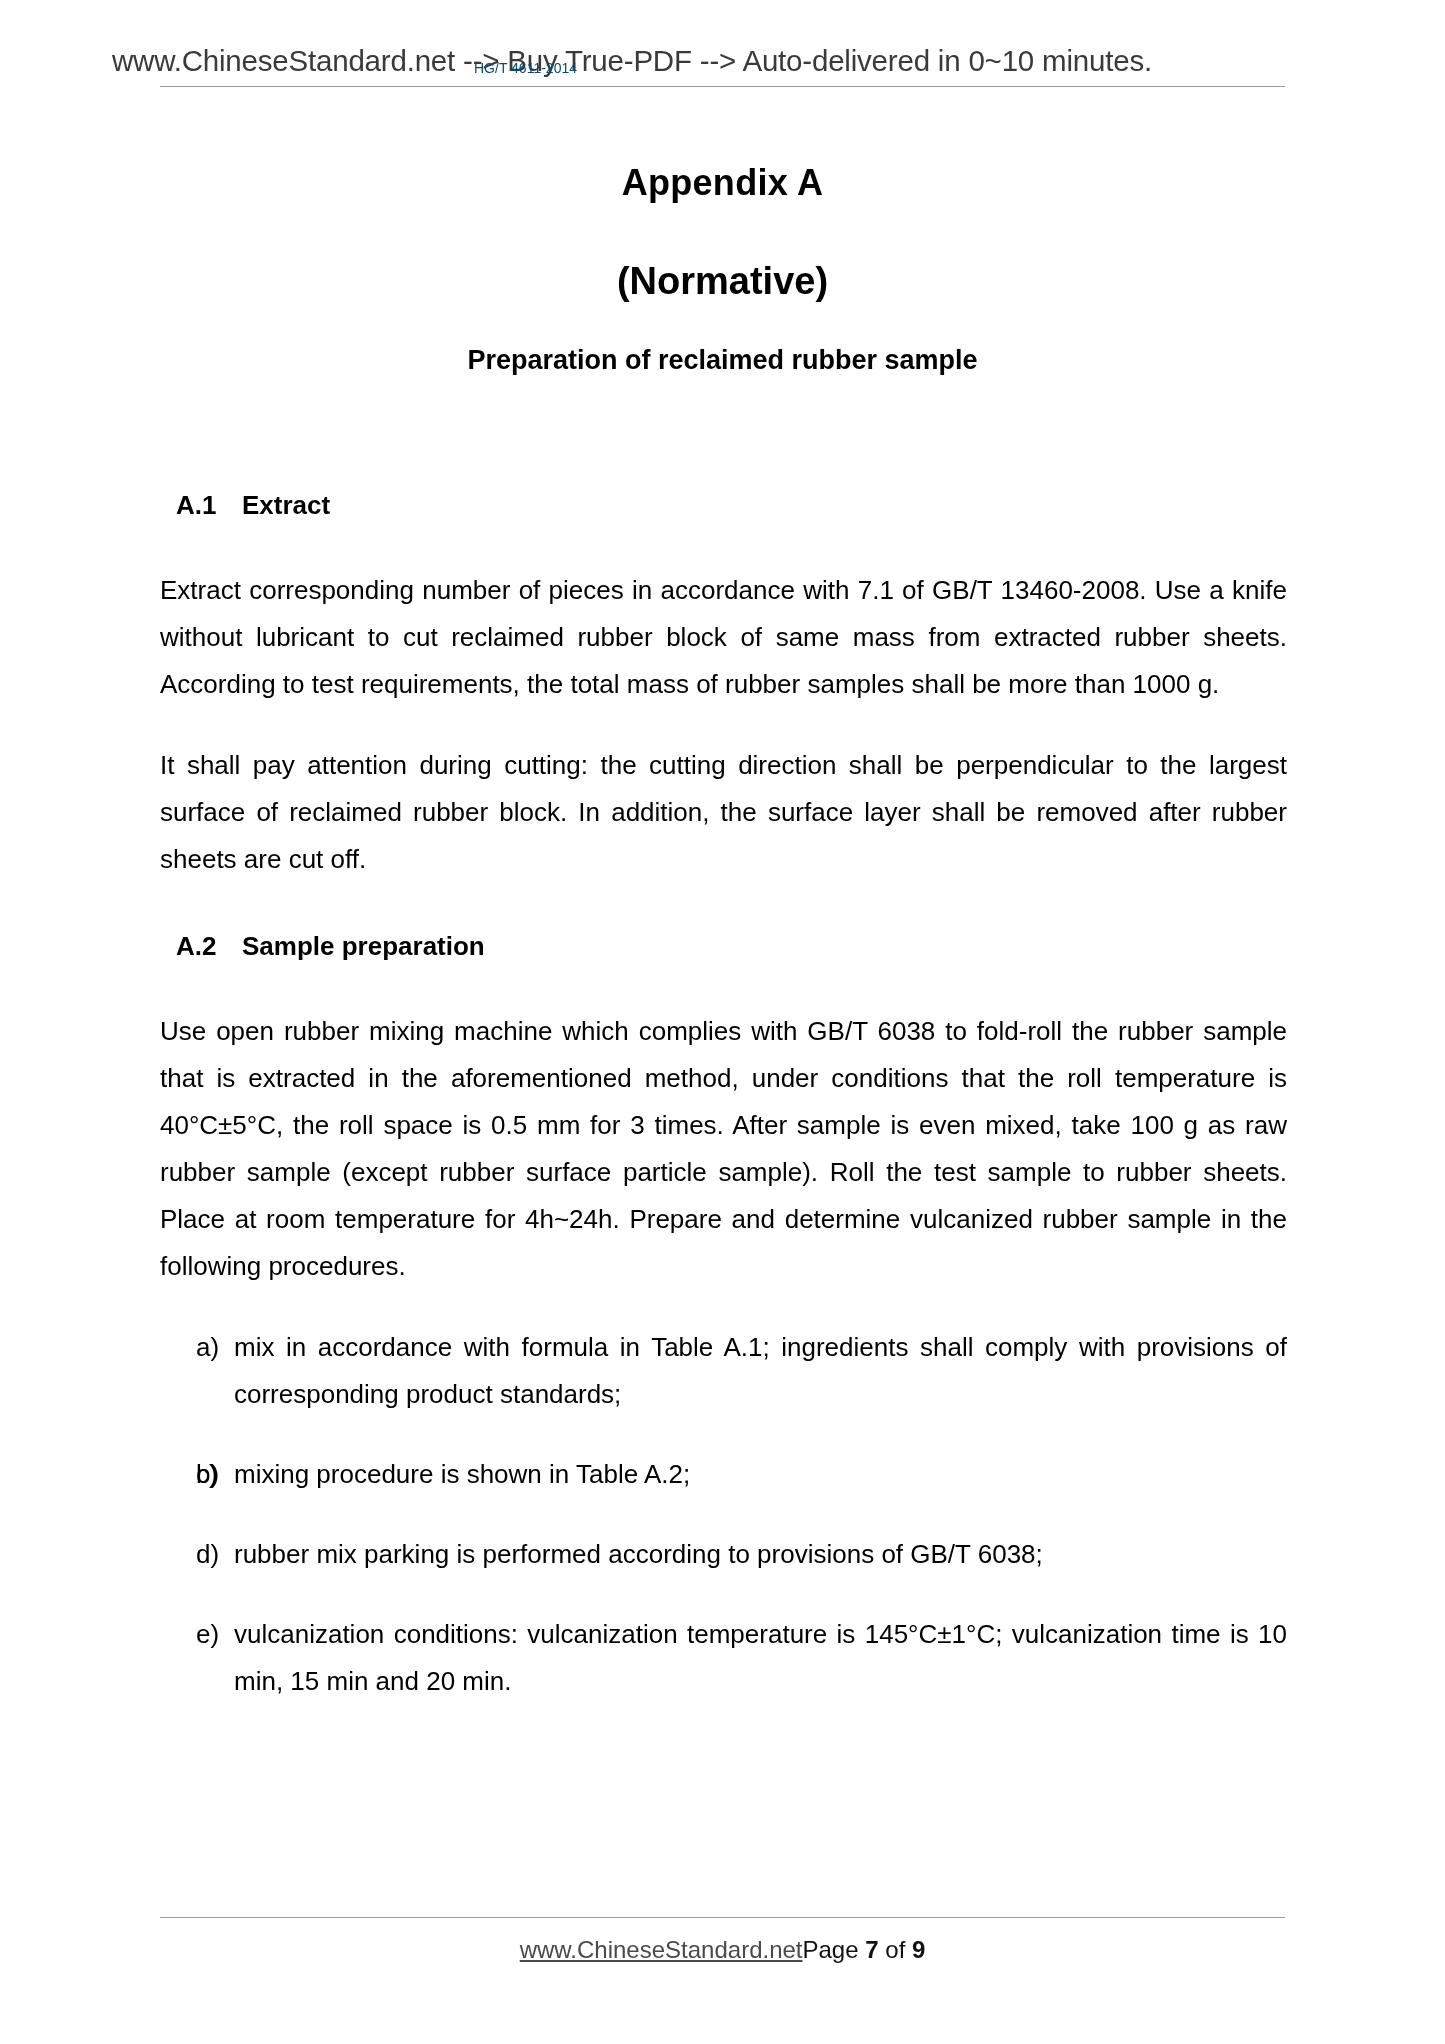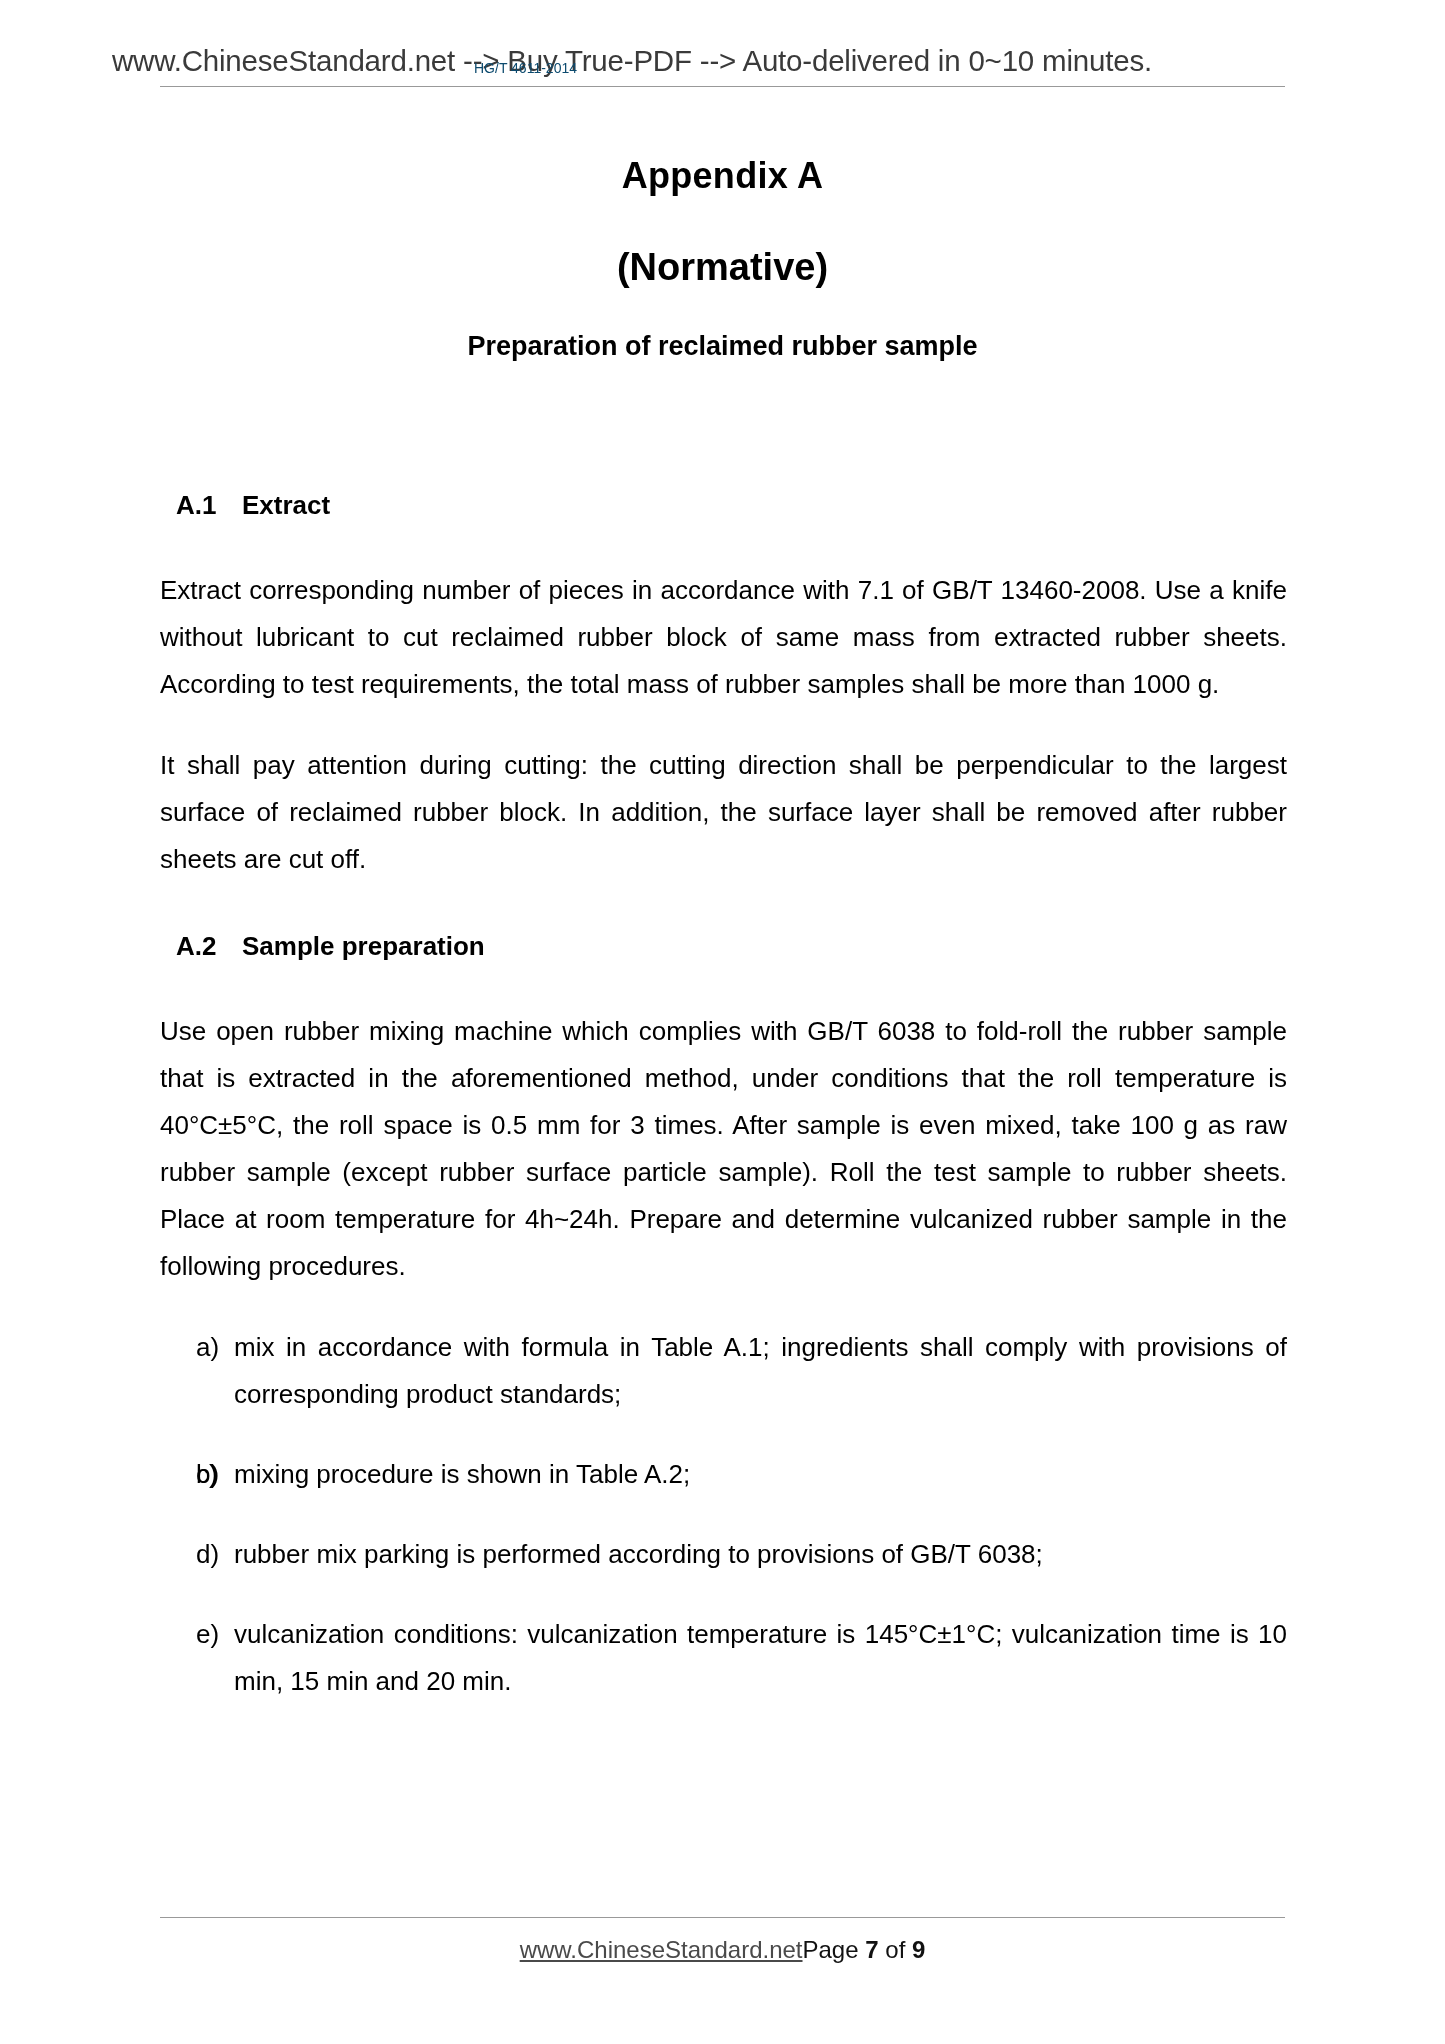--- a/index.html
+++ b/index.html
@@ -62,21 +62,21 @@
     position: absolute;
     top: 140px;
     left: 160px;
     width: 1125px;
     text-align: center;
   }
   .appendix-title {
     font-size: 36px;
     font-weight: bold;
     letter-spacing: 0.3px;
-    margin: 7px;
+    margin: 14px;
     padding-top: 8px;
   }
   .normative {
     font-size: 38px;
     font-weight: bold;
     margin: 0;
     padding-top: 42px;
   }
   .subtitle {
     font-size: 27px;

